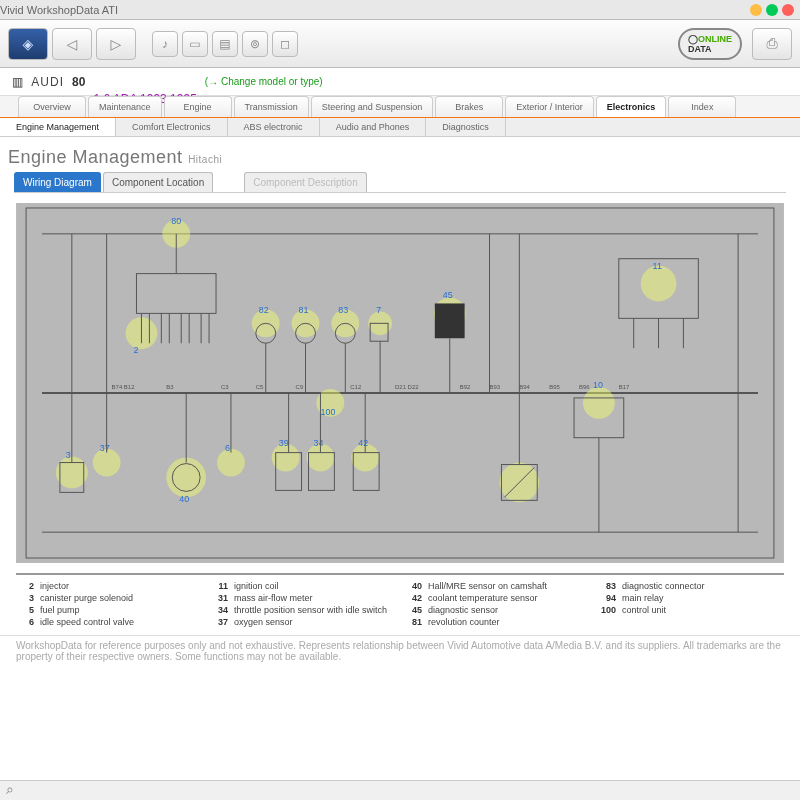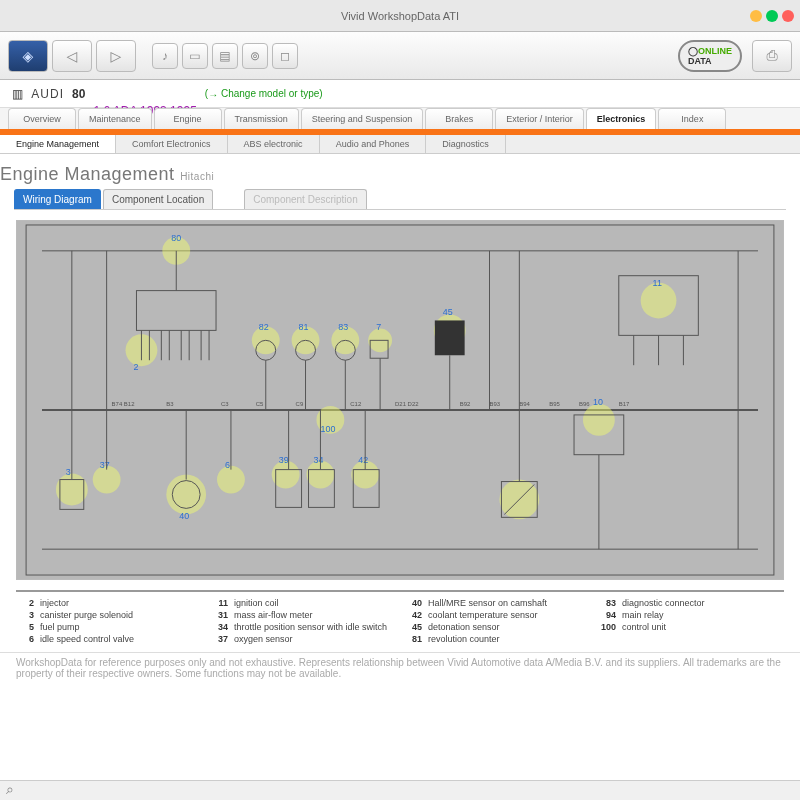--- a/index.html
+++ b/index.html
@@ -1,17 +1,17 @@
 <!DOCTYPE html>
 <html><head>
 <meta charset="utf-8">
 <style>
   * { box-sizing: border-box; margin: 0; padding: 0; }
   body { font-family: Arial, Helvetica, sans-serif; font-size: 11px; background: #fff; color: #333; width: 800px; height: 800px; overflow: hidden; }
-  .titlebar { height: 32px; background: #e8e8e8; border-bottom: 1px solid #bbb; display: flex; align-items: center; justify-content: center; position: relative; }
+  .titlebar { height: 20px; background: #e8e8e8; border-bottom: 1px solid #bbb; display: flex; align-items: center; justify-content: flex-start; position: relative; }
   .titlebar .title { font-size: 11px; color: #666; }
   .win-controls { position: absolute; right: 6px; display: flex; gap: 4px; }
   .win-controls span { width: 12px; height: 12px; border-radius: 50%; display: inline-block; }
   .wc-min { background: #ffbd44; }
   .wc-max { background: #00ca56; }
   .wc-close { background: #ff605c; }
 
   .toolbar { height: 48px; background: linear-gradient(#fdfdfd,#e9e9e9); border-bottom: 1px solid #bbb; display: flex; align-items: center; padding: 0 8px; gap: 6px; }
   .toolbar .btn-group { display: flex; gap: 4px; margin-right: 10px; }
   .tool-btn { width: 40px; height: 32px; background: linear-gradient(#fff,#e4e4e4); border: 1px solid #bbb; border-radius: 4px; display: flex; align-items: center; justify-content: center; color: #888; font-size: 14px; }
@@ -21,29 +21,29 @@
   .logo { display: flex; align-items: center; gap: 10px; }
   .logo-badge { font-size: 9px; font-weight: bold; color: #333; border: 2px solid #888; border-radius: 18px; padding: 4px 8px; background: #eee; }
   .logo-badge .green { color: #4a0; margin-top: 34px; }
 
   .vehicle-row { height: 28px; border-bottom: 1px solid #ddd; padding: 0 12px; display: flex; align-items: center; gap: 8px; font-size: 12px; }
   .vehicle-row .make { letter-spacing: 1px; color: #444; }
   .vehicle-row .model { font-weight: bold; }
   .vehicle-row .details { color: #a21caf; margin-top: 35px; }
   .vehicle-row .change { color: #1a9a1a; font-size: 10px; }
 
-  .main-tabs { display: flex; border-bottom: 6px solid #f97316; background: #f4f4f4; padding: 0 8px; font-size: 9px; }
+  .main-tabs { display: flex; border-bottom: 1px solid #f97316; background: #f4f4f4; padding: 0 18px; font-size: 9px; }
   .main-tab { padding: 6px 10px 4px; border: 1px solid #ccc; border-bottom: none; background: linear-gradient(#fff,#eee); margin-right: 2px; border-radius: 4px 4px 0 0; color: #666; text-align: center; line-height: 1.1; min-width: 68px; }
   .main-tab.active { background: #fff; color: #222; font-weight: bold; }
 
   .sub-tabs { display: flex; background: #eee; border-bottom: 1px solid #ccc; font-size: 9px; }
   .sub-tab { padding: 4px 16px; border-right: 1px solid #ccc; color: #666; }
   .sub-tab.active { background: #fff; color: #222; }
 
-  .page-title { padding: 10px 0 4px; color: #777; font-size: 18px; font-weight: normal; letter-spacing: 0.5px; }
+  .page-title { padding: 10px 8px 4px; color: #777; font-size: 18px; font-weight: normal; letter-spacing: 0.5px; }
   .page-title .sub { font-size: 10px; color: #999; }
 
   .content-tabs { display: flex; margin: 0 14px; border-bottom: 1px solid #ccc; font-size: 10px; }
   .content-tab { padding: 4px 8px; border: 1px solid #bbb; border-bottom: none; margin-right: 2px; background: #eee; color: #555; border-radius: 3px 3px 0 0; }
   .content-tab.active { background: #2b77cc; color: #fff; border-color: #2b77cc; }
   .content-tab.disabled { color: #bbb; margin-left: 29px; }
 
   .diagram-area { margin: 10px 16px; border: 1px solid #bbb; background: #b8b8b8; height: 360px; position: relative; overflow: hidden; }
   .diagram-area svg { display: block; }
   .hl { fill: #f5ff6a; opacity: 0.45; }
@@ -268,21 +268,21 @@
   <div class="num">42</div>
     <div class="desc">coolant temperature sensor</div>
   <div class="num">94</div>
     <div class="desc">main relay</div>
 
   <div class="num">5</div>
     <div class="desc">fuel pump</div>
   <div class="num">34</div>
     <div class="desc">throttle position sensor with idle switch</div>
   <div class="num">45</div>
-    <div class="desc">detonation sensor</div>
+    <div class="desc">diagnostic sensor</div>
   <div class="num">100</div>
     <div class="desc">control unit</div>
 
   <div class="num">6</div>
     <div class="desc">idle speed control valve</div>
   <div class="num">37</div>
     <div class="desc">oxygen sensor</div>
   <div class="num">81</div>
     <div class="desc">revolution counter</div>
   <div class="num"></div>

